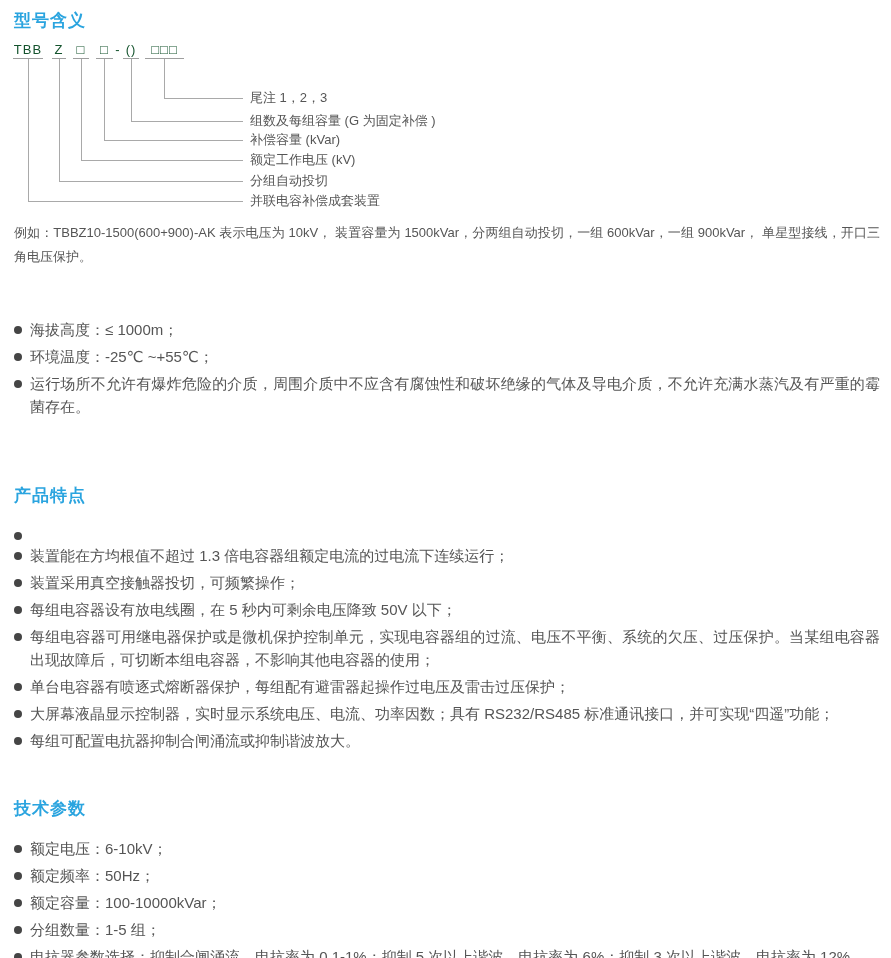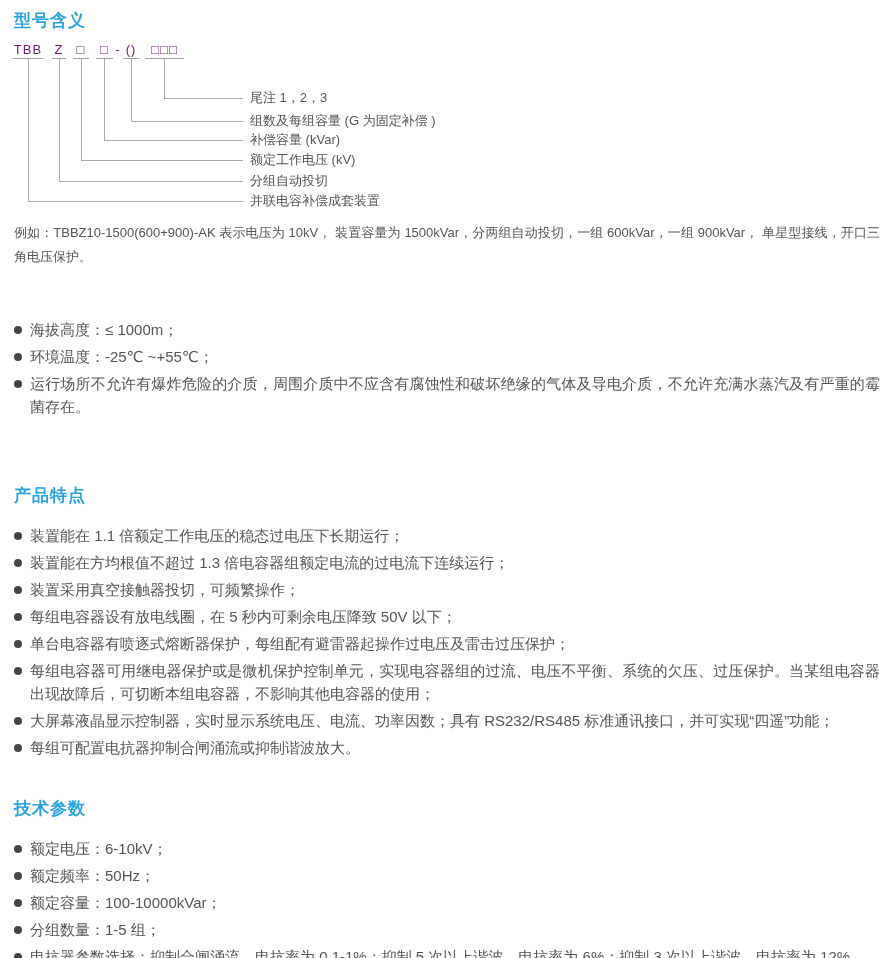--- a/index.html
+++ b/index.html
@@ -15,21 +15,21 @@
     font-size: 17px;
     font-weight: 600;
     color: #2aa4df;
     letter-spacing: 1px;
   }
   
   #model-title { position: absolute; top: 9px; left: 14px; }
   #model-diagram { position: absolute; top: 0; left: 0; width: 891px; height: 216px; }
   .tok {
     position: absolute; top: 42px; height: 17px;
-    font-size: 13px; color: #701a75;
+    font-size: 13px; color: #14532d;
     text-align: center; line-height: 15px;
     border-bottom: 1px solid #9e9e9e;
     letter-spacing: 1px;
   }
   .tok.no-underline { border-bottom: none; }
   .vline { position: absolute; width: 1px; background: #a9a9a9; }
   .hline { position: absolute; height: 1px; background: #a9a9a9; }
   .dlabel {
     position: absolute; left: 250px; height: 20px;
     font-size: 13px; color: #555555; line-height: 20px;
@@ -115,41 +115,40 @@
           <span class="li-text">运行场所不允许有爆炸危险的介质，周围介质中不应含有腐蚀性和破坏绝缘的气体及导电介质，不允许充满水蒸汽及有严重的霉菌存在。</span>
         </div>
     </div>
   </section>
 
   <section id="features-section" class="bullet-section">
     <h2 class="section-title">产品特点</h2>
     <div class="bullet-list">
       <div class="li">
           <span class="dot"></span>
-          <span class="li-text">装置能在 1.1 倍额定工作电压的稳态过电压下长期运行；</span>
         </div>
       <div class="li">
           <span class="dot"></span>
           <span class="li-text">装置能在方均根值不超过 1.3 倍电容器组额定电流的过电流下连续运行；</span>
         </div>
       <div class="li">
           <span class="dot"></span>
           <span class="li-text">装置采用真空接触器投切，可频繁操作；</span>
         </div>
       <div class="li">
           <span class="dot"></span>
           <span class="li-text">每组电容器设有放电线圈，在 5 秒内可剩余电压降致 50V 以下；</span>
         </div>
       <div class="li">
           <span class="dot"></span>
-          <span class="li-text">单台电容器有喷逐式熔断器保护，每组配有避雷器起操作过电压及雷击过压保护；</span>
+          <span class="li-text">每组电容器可用继电器保护或是微机保护控制单元，实现电容器组的过流、电压不平衡、系统的欠压、过压保护。当某组电容器出现故障后，可切断本组电容器，不影响其他电容器的使用；</span>
         </div>
       <div class="li">
           <span class="dot"></span>
-          <span class="li-text">每组电容器可用继电器保护或是微机保护控制单元，实现电容器组的过流、电压不平衡、系统的欠压、过压保护。当某组电容器出现故障后，可切断本组电容器，不影响其他电容器的使用；</span>
+          <span class="li-text">单台电容器有喷逐式熔断器保护，每组配有避雷器起操作过电压及雷击过压保护；</span>
         </div>
       <div class="li">
           <span class="dot"></span>
           <span class="li-text">大屏幕液晶显示控制器，实时显示系统电压、电流、功率因数；具有 RS232/RS485 标准通讯接口，并可实现“四遥”功能；</span>
         </div>
       <div class="li">
           <span class="dot"></span>
           <span class="li-text">每组可配置电抗器抑制合闸涌流或抑制谐波放大。</span>
         </div>
     </div>

